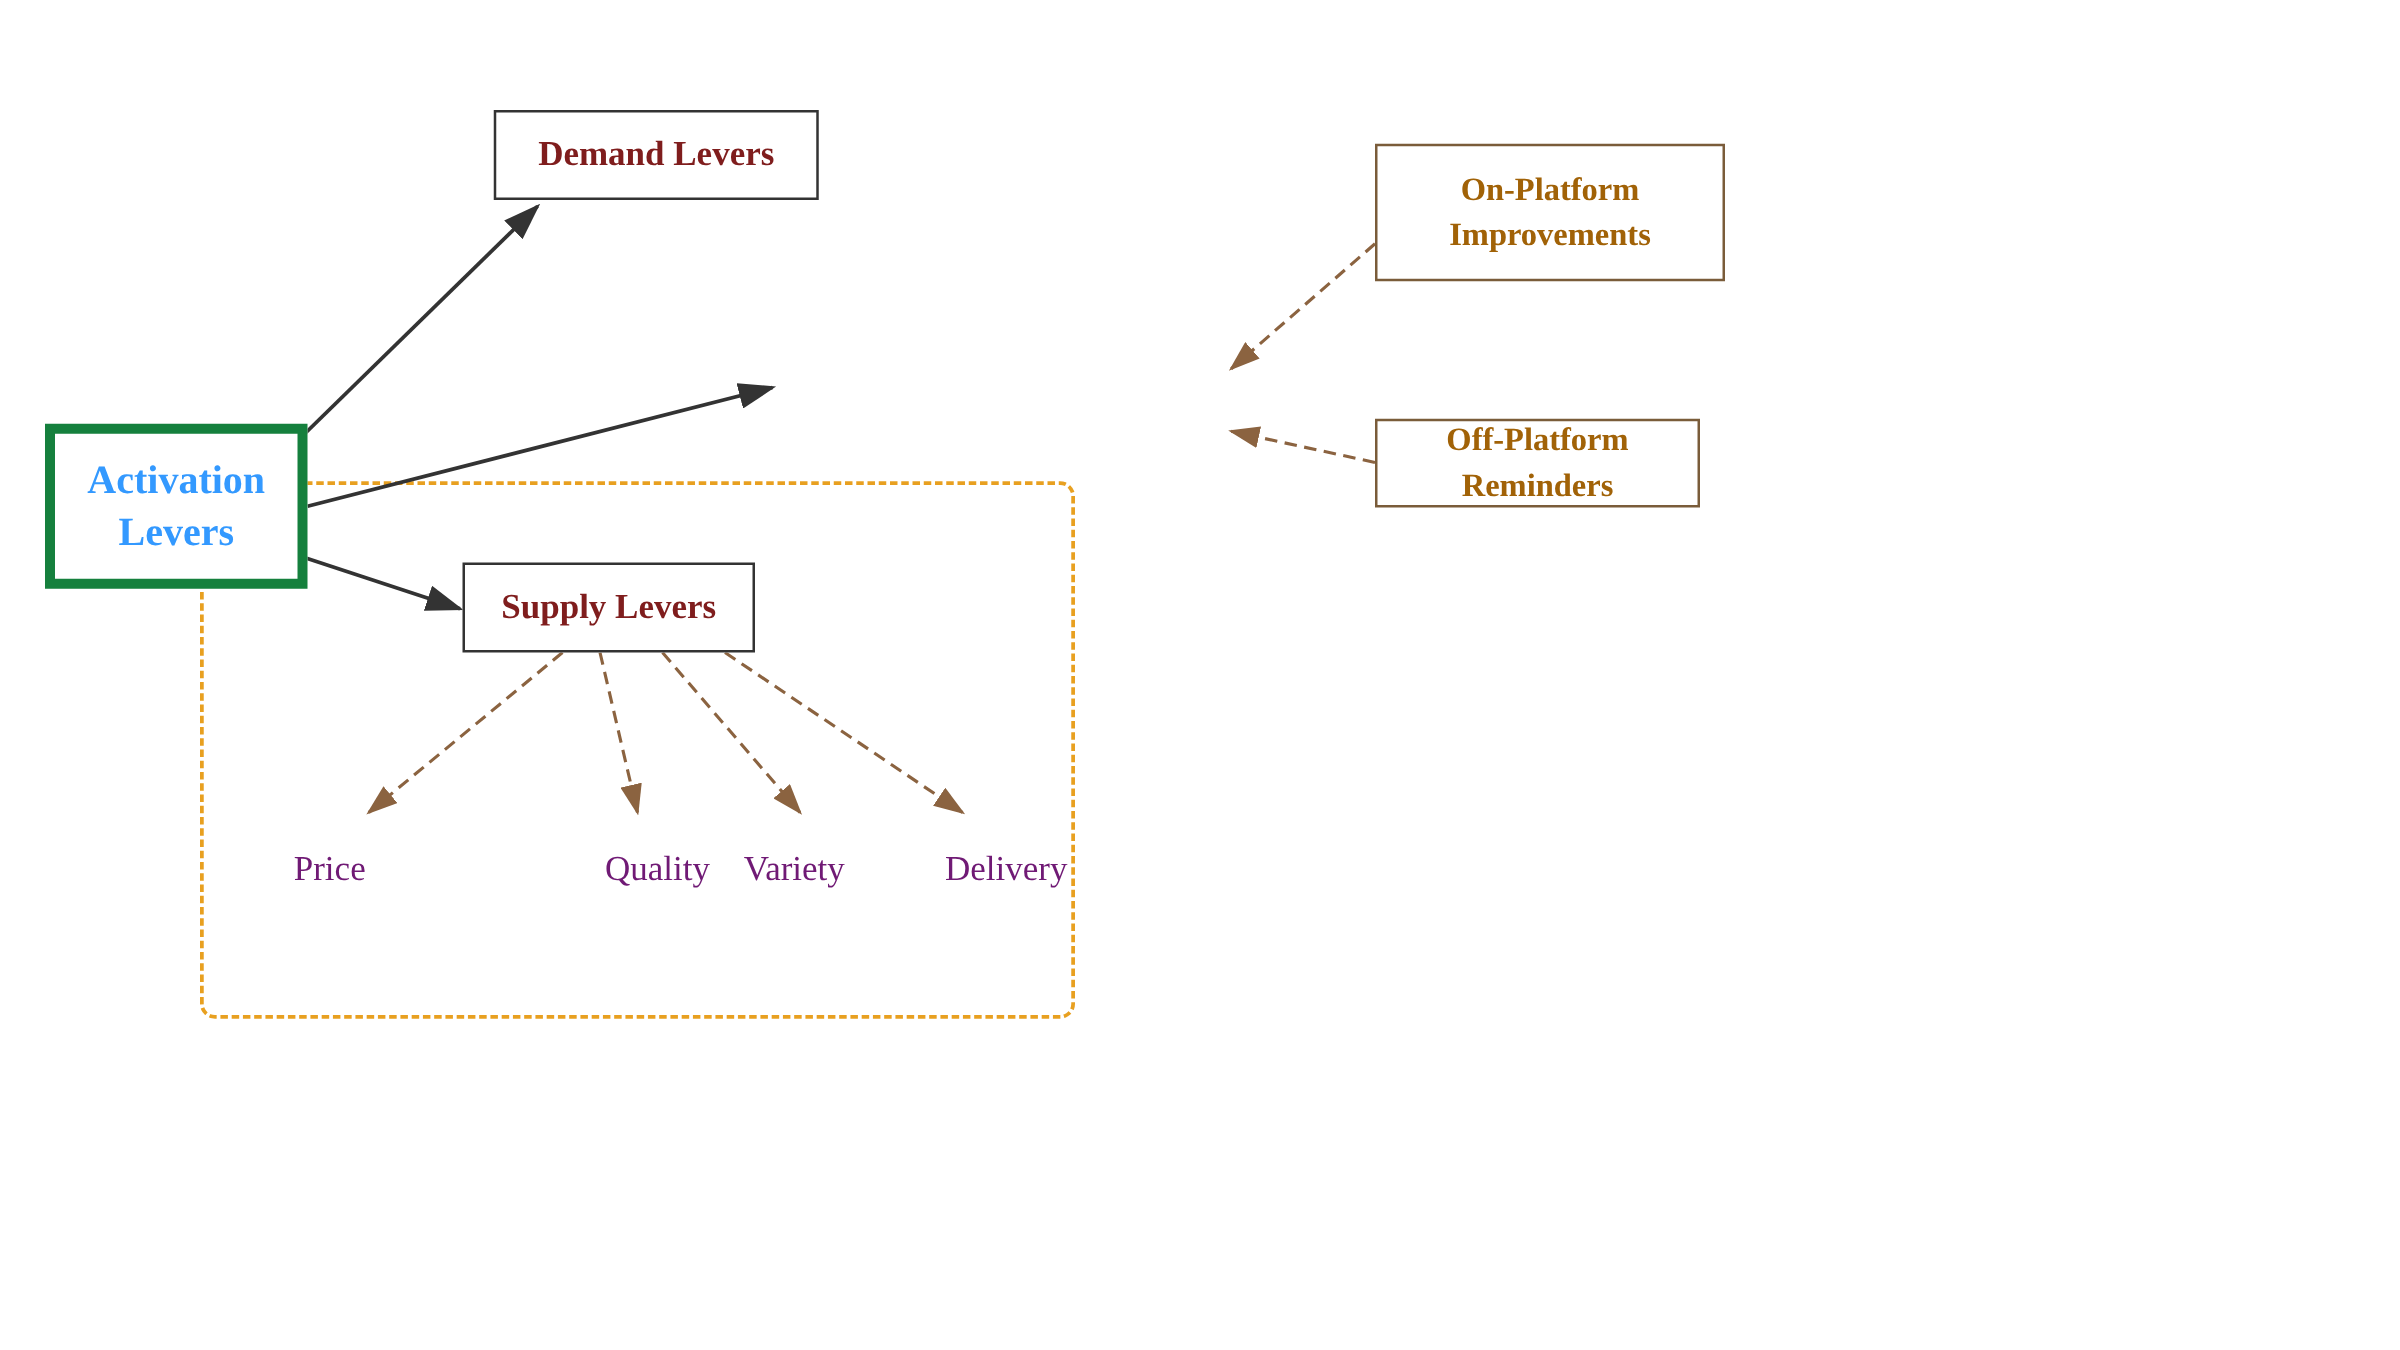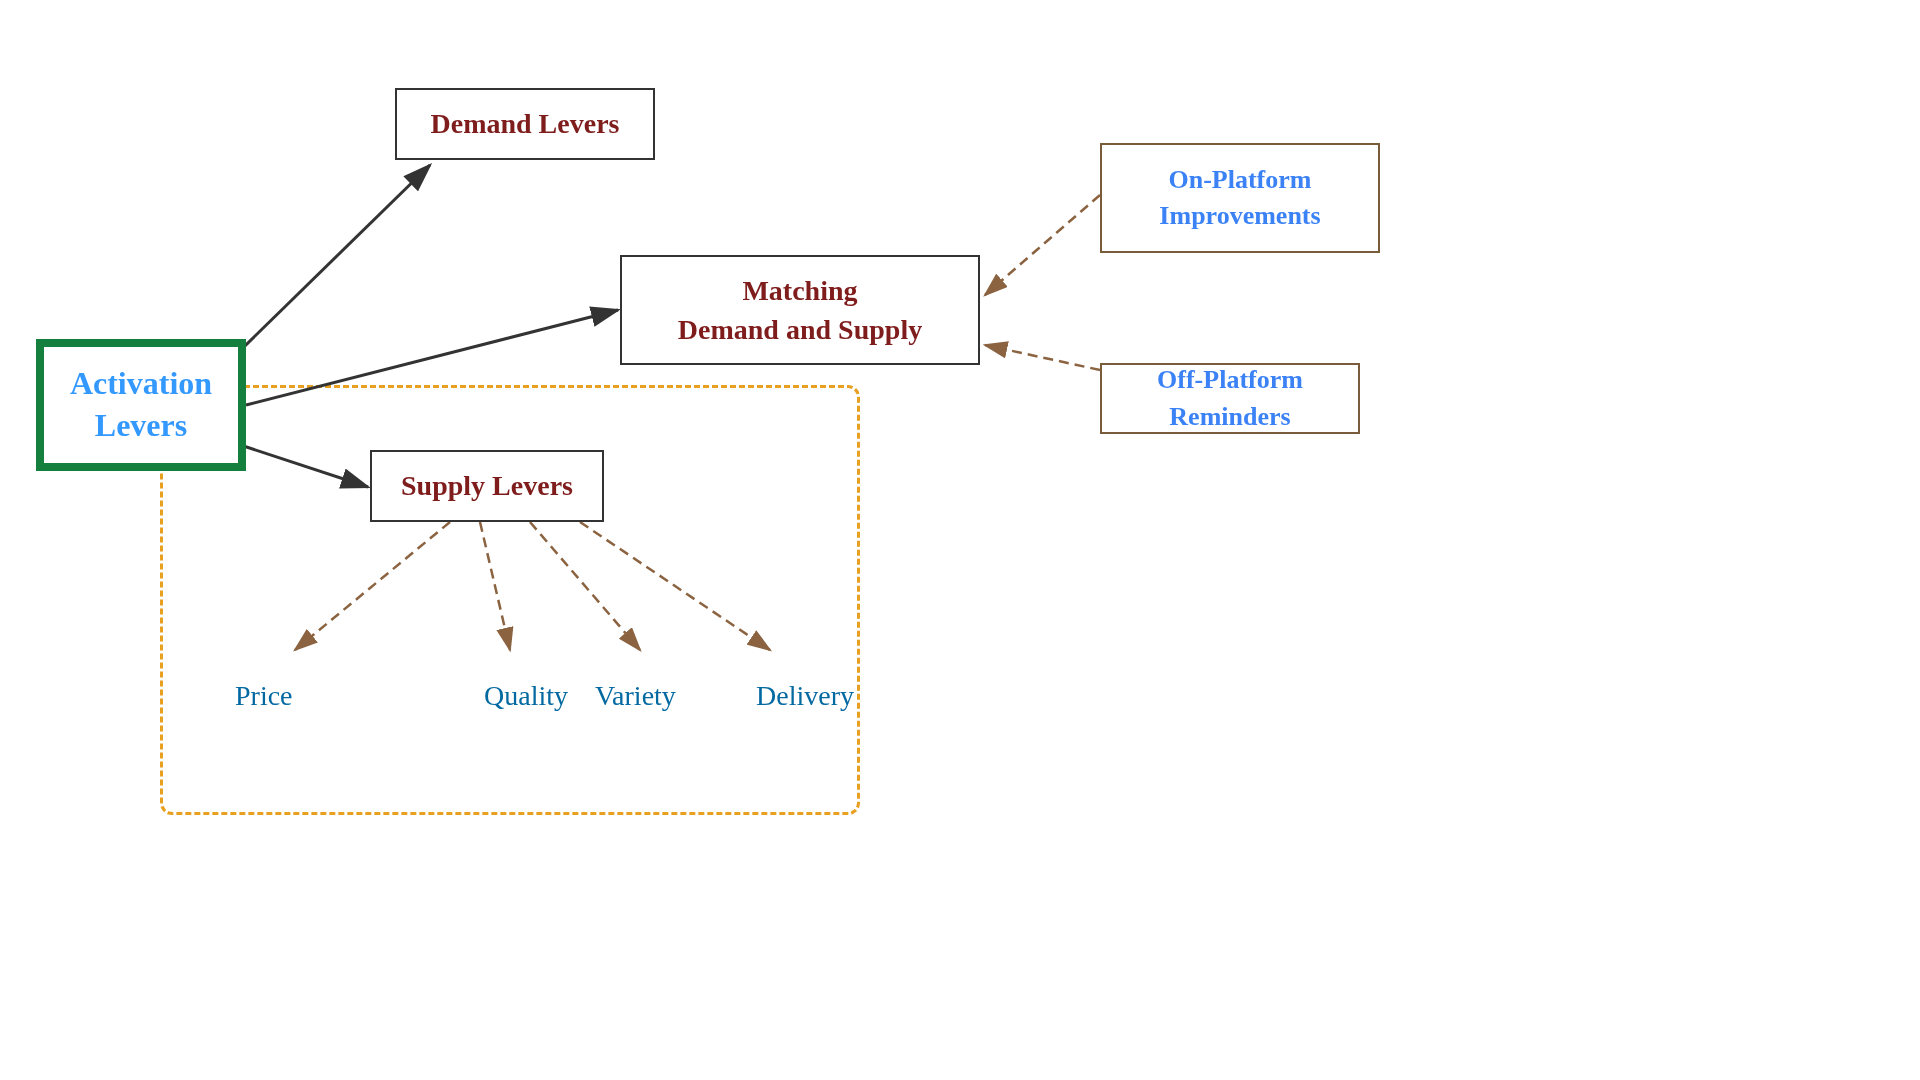--- a/index.html
+++ b/index.html
@@ -26,30 +26,29 @@
       font-size: 28px;
       font-weight: bold;
     }
     .box-blue {
       border: 8px solid #15803d;
       color: #3399ff;
       font-size: 32px;
     }
     .box-brown {
       border: 2px solid #7a5c3a;
-      color: #3b82f6;
-      margin-top: 28px;
+      color: #a16207;
     }
     .box-black {
       border: 2px solid #333;
       color: #7f1d1d;
     }
     .label-brown {
       position: absolute;
-      color: #0369a1;
+      color: #701a75;
       font-size: 28px;
       text-align: left;
     }
     svg.arrows {
       position: absolute;
       top: 0;
       left: 0;
       width: 1920px;
       height: 1080px;
       pointer-events: none;
@@ -100,24 +99,20 @@
 
   <div class="box box-blue" style="left: 36px; top: 339px; width: 210px; height: 132px; line-height: 1.3;">
     <span style="white-space: pre-line;">Activation
 Levers</span>
   </div>
 
   <div class="box box-black" style="left: 395px; top: 88px; width: 260px; height: 72px;">
     <span>Demand Levers</span>
   </div>
 
-  <div class="box box-black" style="left: 620px; top: 255px; width: 360px; height: 110px; line-height: 1.4;">
-    <span style="white-space: pre-line;">Matching
-Demand and Supply</span>
-  </div>
 
   <div class="box box-black" style="left: 370px; top: 450px; width: 234px; height: 72px;">
     <span>Supply Levers</span>
   </div>
 
   <div class="box box-brown" style="left: 1100px; top: 115px; width: 280px; height: 110px; line-height: 1.4; font-size: 26px;">
     <span style="white-space: pre-line;">On-Platform
 Improvements</span>
   </div>
 

